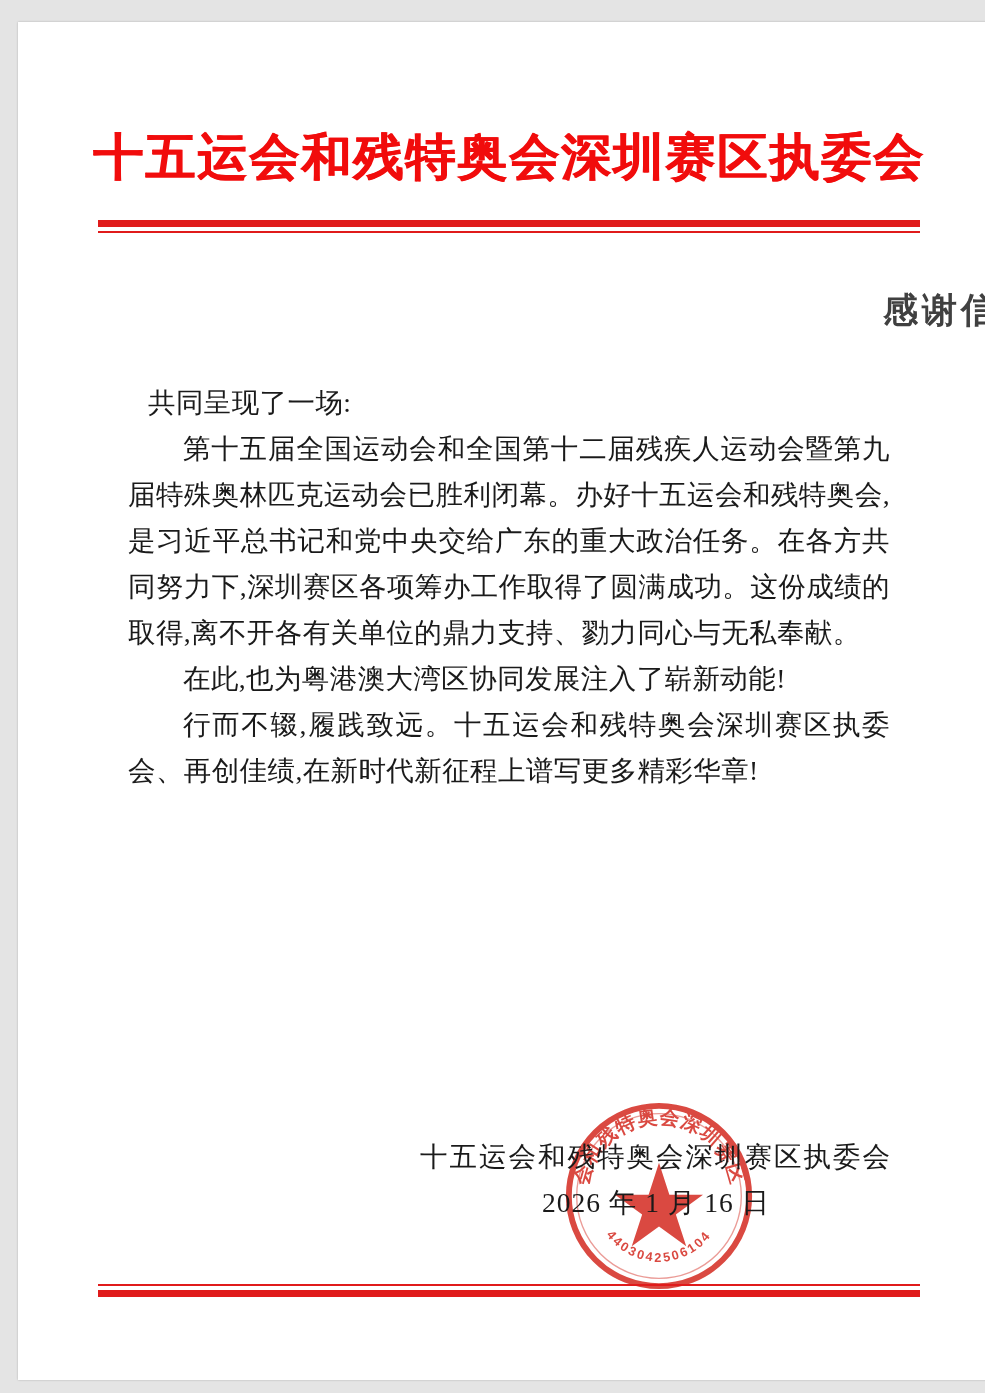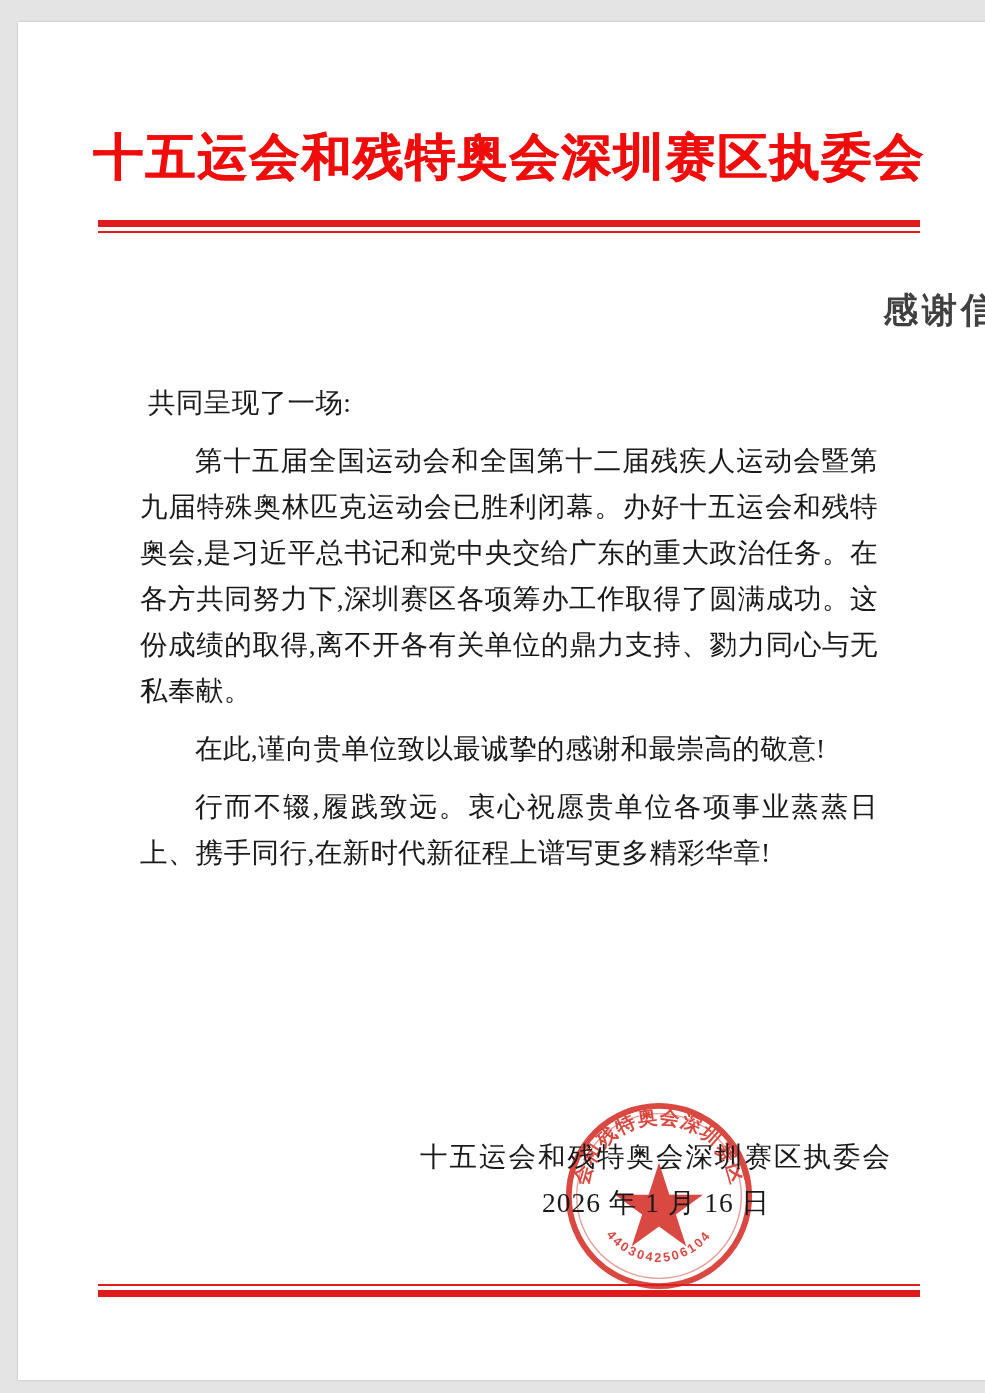--- a/index.html
+++ b/index.html
@@ -90,21 +90,21 @@
     text-align: justify;
     text-justify: inter-character;
     letter-spacing: 0.4px;
   }
   .salutation {
     margin: 0 0 0 0;
     text-indent: 0;
     padding-left: 20px;
   }
   .para {
-    margin: 12px;
+    margin: 0;
     text-indent: 2em;
   }
 
   
   .signature {
     position: absolute;
     right: 108px;
     top: 1112px;
     text-align: center;
     font-size: 27.5px;
@@ -151,22 +151,22 @@
     <div class="rule-thick"></div>
     <div class="rule-gap"></div>
     <div class="rule-thin"></div>
   </div>
 
   <div class="doc-title">感谢信</div>
 
   <div class="body-block">
     <p class="salutation">共同呈现了一场:</p>
     <p class="para">第十五届全国运动会和全国第十二届残疾人运动会暨第九届特殊奥林匹克运动会已胜利闭幕。办好十五运会和残特奥会,是习近平总书记和党中央交给广东的重大政治任务。在各方共同努力下,深圳赛区各项筹办工作取得了圆满成功。这份成绩的取得,离不开各有关单位的鼎力支持、勠力同心与无私奉献。</p>
-    <p class="para">在此,谨向贵单位致以最诚挚的感谢和最崇高的敬意!</p>
-    <p class="para">行而不辍,履践致远。衷心祝愿贵单位各项事业蒸蒸日上、携手同行,在新时代新征程上谱写更多精彩华章!</p>
+    <p class="para">在此,也为粤港澳大湾区协同发展注入了崭新动能!</p>
+    <p class="para">行而不辍,履践致远。十五运会和残特奥会深圳赛区执委会、再创佳绩,在新时代新征程上谱写更多精彩华章!</p>
   </div>
 
   <div class="seal">
     <svg viewBox="0 0 200 200" xmlns="http://www.w3.org/2000/svg">
       <defs>
         <path id="arcTop" d="M 26,100 A 74,74 0 0 1 174,100" fill="none"></path>
         <path id="arcBottom" d="M 33,100 A 67,67 0 0 0 167,100" fill="none"></path>
       </defs>
       <circle cx="100" cy="100" r="92" fill="none" stroke="#d42c22" stroke-width="6"></circle>
       <circle cx="100" cy="100" r="84" fill="none" stroke="#d42c22" stroke-width="1.4" opacity="0.55"></circle>

